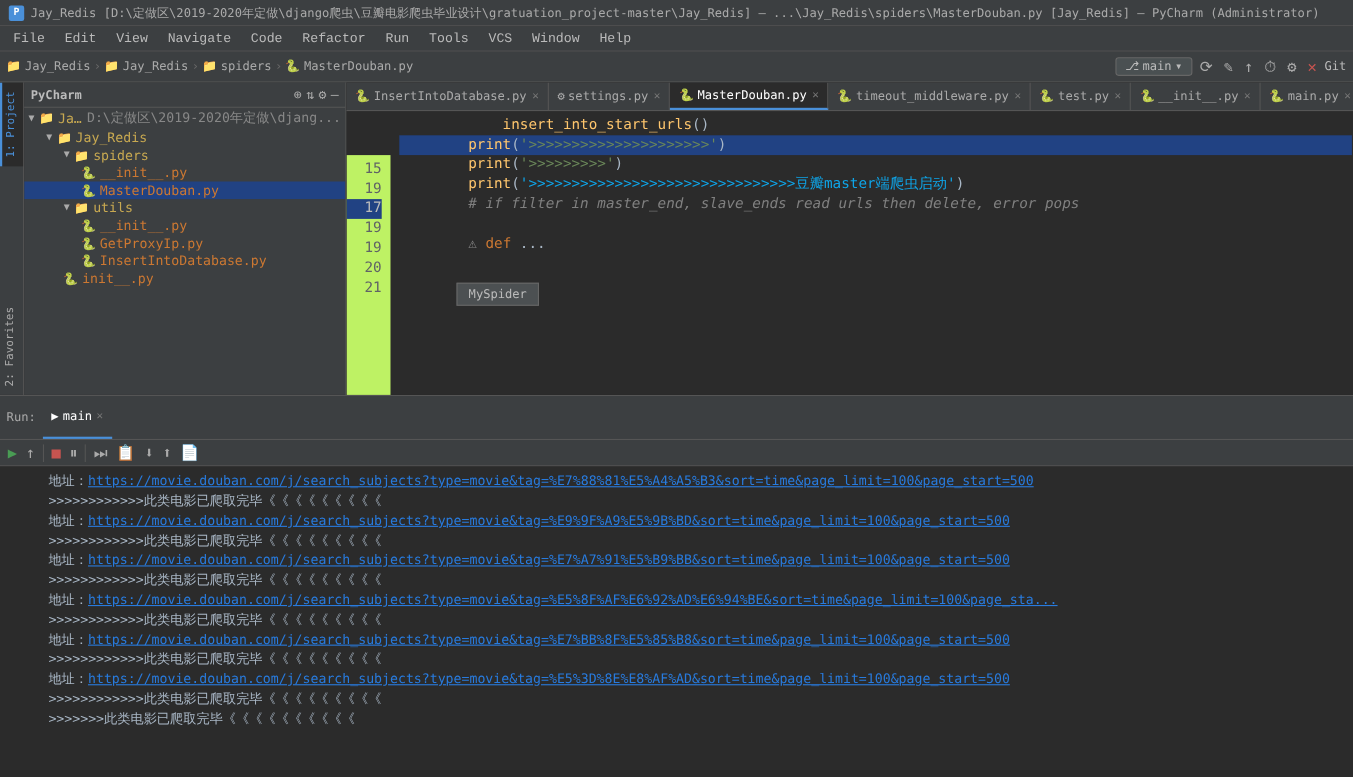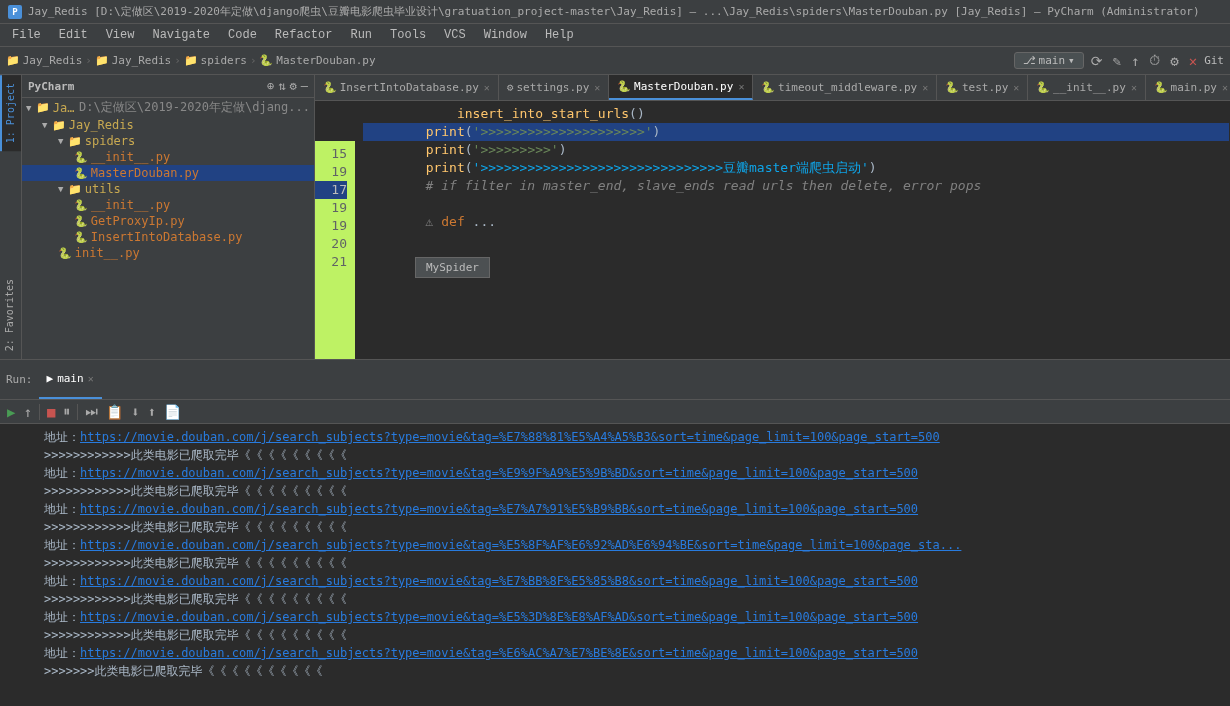--- a/index.html
+++ b/index.html
@@ -347,18 +347,15 @@
     </div>
     <div class="output-line"><span class="output-text">&gt;&gt;&gt;&gt;&gt;&gt;&gt;&gt;&gt;&gt;&gt;&gt;此类电影已爬取完毕《《《《《《《《《</span></div>
     <div class="output-line">
       <span class="output-label">地址：</span><span class="output-url">https://movie.douban.com/j/search_subjects?type=movie&amp;tag=%E7%BB%8F%E5%85%B8&amp;sort=time&amp;page_limit=100&amp;page_start=500</span>
     </div>
     <div class="output-line"><span class="output-text">&gt;&gt;&gt;&gt;&gt;&gt;&gt;&gt;&gt;&gt;&gt;&gt;此类电影已爬取完毕《《《《《《《《《</span></div>
     <div class="output-line">
       <span class="output-label">地址：</span><span class="output-url">https://movie.douban.com/j/search_subjects?type=movie&amp;tag=%E5%3D%8E%E8%AF%AD&amp;sort=time&amp;page_limit=100&amp;page_start=500</span>
     </div>
     <div class="output-line"><span class="output-text">&gt;&gt;&gt;&gt;&gt;&gt;&gt;&gt;&gt;&gt;&gt;&gt;此类电影已爬取完毕《《《《《《《《《</span></div>
-    <div class="output-line">
-      <span class="output-label">地址：</span><span class="output-url">https://movie.douban.com/j/search_subjects?type=movie&amp;tag=%E6%AC%A7%E7%BE%8E&amp;sort=time&amp;page_limit=100&amp;page_start=500</span>
-    </div>
     <div class="output-line"><span class="output-text">&gt;&gt;&gt;&gt;&gt;&gt;&gt;此类电影已爬取完毕《《《《《《《《《《</span></div>
   </div>
 </div>
 
 </body></html>

